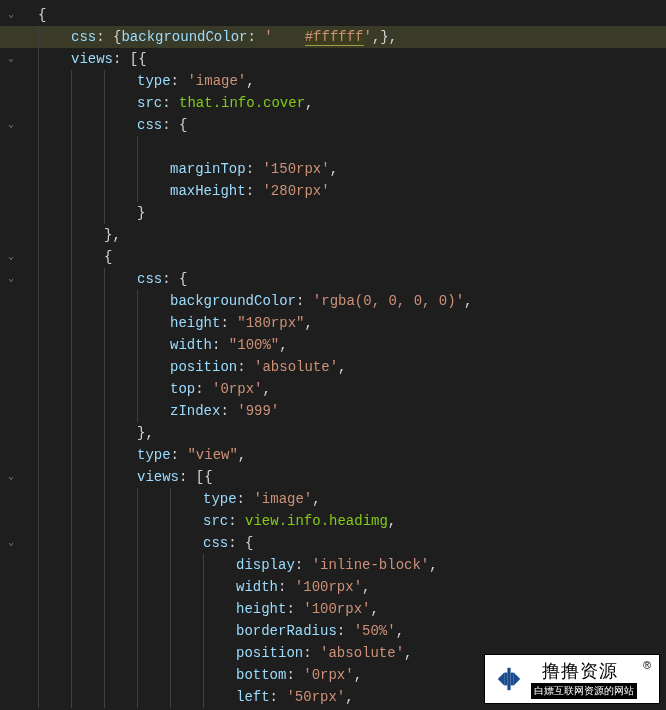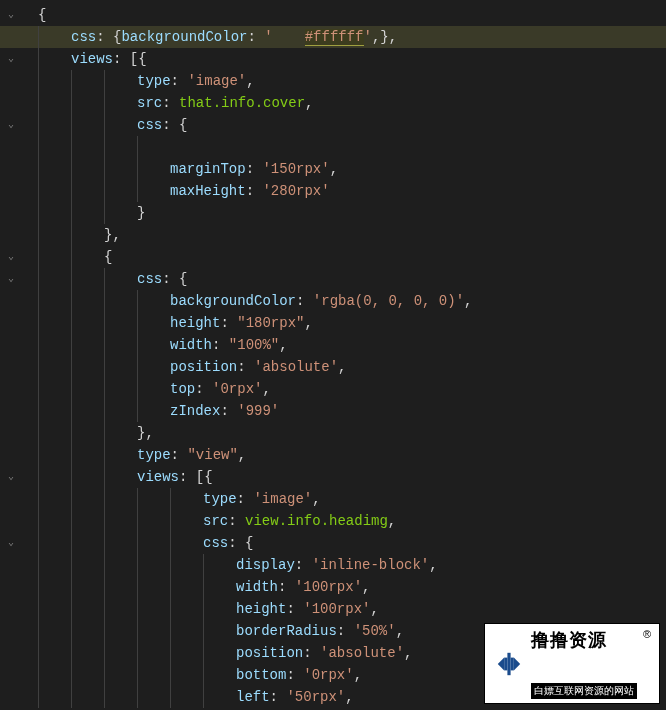--- a/index.html
+++ b/index.html
@@ -71,30 +71,30 @@
     align-items: center;
     gap: 6px;
     font-family: sans-serif;
   }
   .wm-logo {
     width: 32px;
     height: 32px;
   }
   .wm-text-main {
     font-size: 18px;
-    font-weight: bold;
+    font-weight: normal;
     color: #000;
     letter-spacing: 1px;
+    margin-left: 11px;
   }
   .wm-text-sub {
     font-size: 10px;
     background: #000;
     color: #fff;
     padding: 1px 3px;
-    margin-top: 31px;
   }
   .wm-r {
     font-size: 11px;
     color: #000;
     align-self: flex-start;
   }
 </style>
 </head>
 <body>
 

